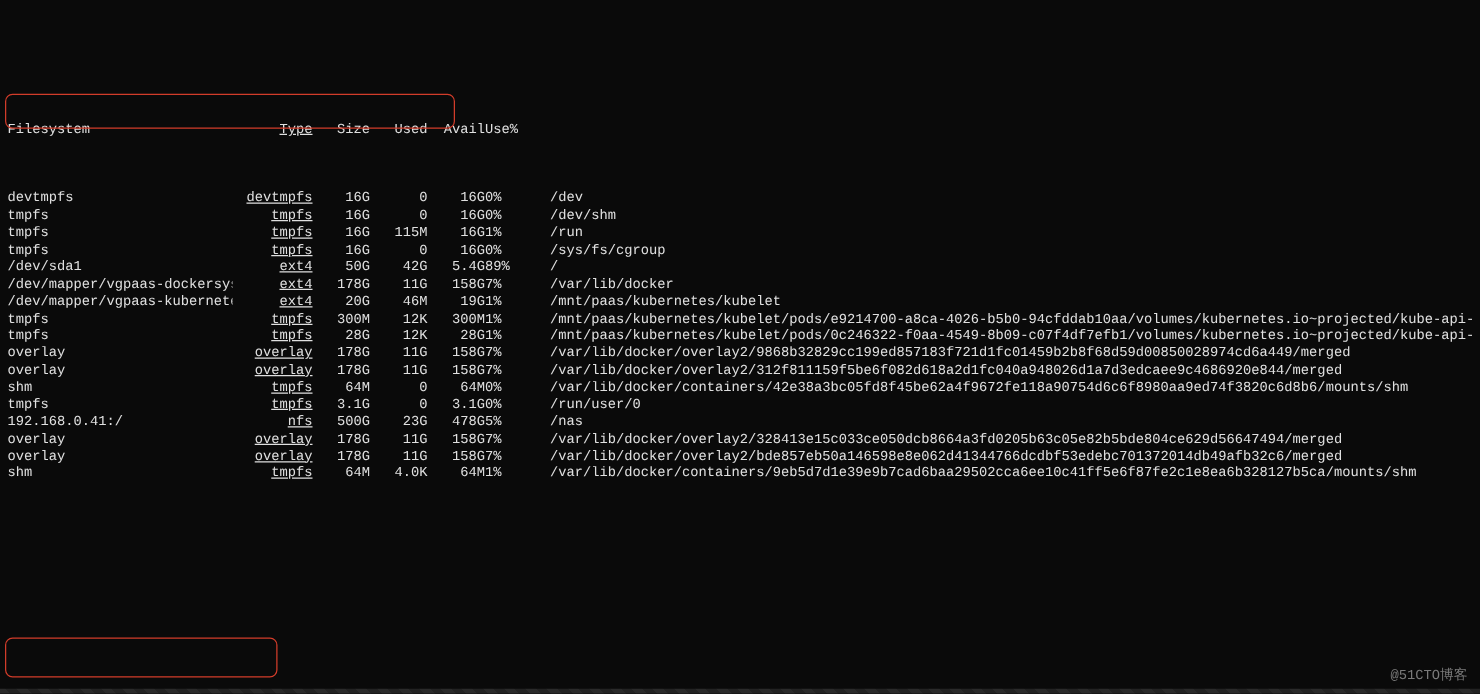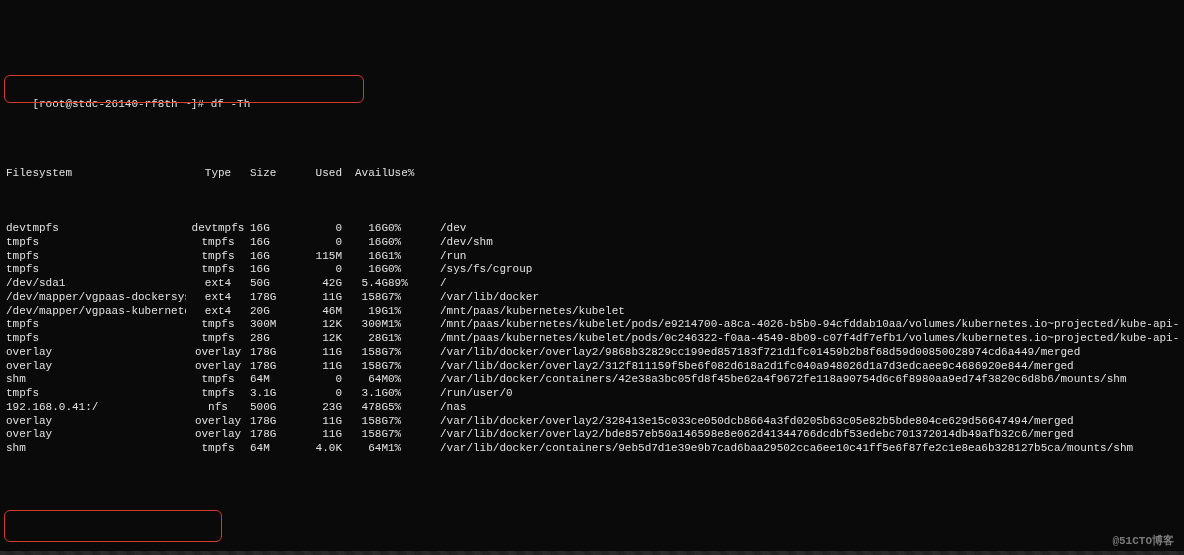--- a/index.html
+++ b/index.html
@@ -14,59 +14,55 @@
     overflow: hidden;
     position: relative;
     white-space: pre;
     padding: 2px 6px;
   }
   .line { white-space: pre; }
   .prompt { color: #e0e0e0; }
   .cmd { color: #e0e0e0; }
   .hdr, .row { display: flex; }
   .c-fs   { width: 180px; overflow: hidden; }
-  .c-type { width: 64px;  text-align: center; }
-  .c-size { width: 46px;  }
+  .c-type { width: 64px;  text-align: right; text-decoration: underline; }
+  .c-size { width: 46px;  text-align: right; }
   .c-used { width: 46px;  text-align: right; }
   .c-avl  { width: 46px;  text-align: right; }
   .c-pct  { width: 46px;  text-align: left; }
   .c-mnt  { padding-left: 6px; flex: 1; overflow: hidden; }
   .hl-red {
     position: absolute;
     border: 1.5px solid #d23c2a;
     border-radius: 6px;
     pointer-events: none;
     z-index: 5;
   }
   .hl1 { left: 4px;  top: 75px;  width: 360px; height: 28px; }
   .hl2 { left: 4px;  top: 510px; width: 218px; height: 32px; }
   .watermark {
     position: absolute;
     right: 10px;
     bottom: 6px;
     font-size: 11px;
     color: #7a7a7a;
-    font-weight: bold;
   }
   .footer-stripe {
     position: absolute;
     left:0; right:0; bottom:0;
     height: 4px;
     background: repeating-linear-gradient(45deg,#2a2a2a 0 6px,#222 6px 12px);
   }
 </style>
 </head>
 <body>
 
 
 
 <div>
-  <div class="line">
-    <span class="prompt">[root@stdc-26140-rf8th ~]#</span> <span class="cmd">df -Th</span>
-  </div>
 
   <div class="hdr">
     <span class="c-fs">Filesystem</span>
     <span class="c-type">Type</span>
     <span class="c-size">Size</span>
     <span class="c-used">Used</span>
     <span class="c-avl">Avail</span>
     <span class="c-pct">Use%</span>
   </div>
 

